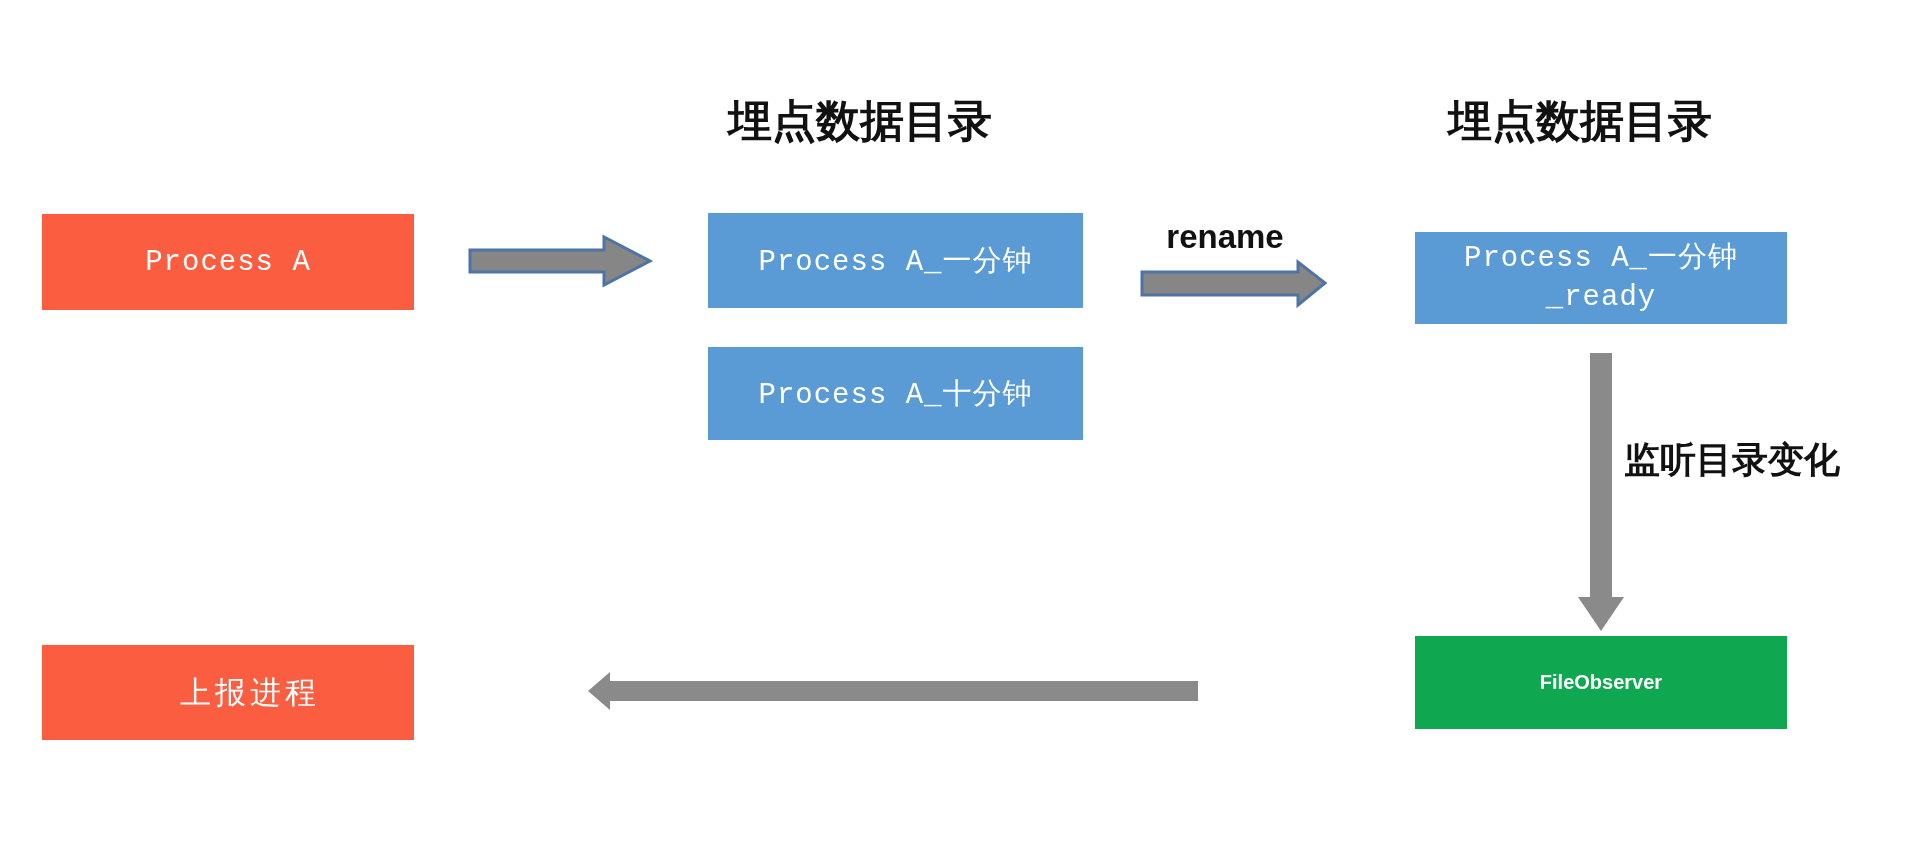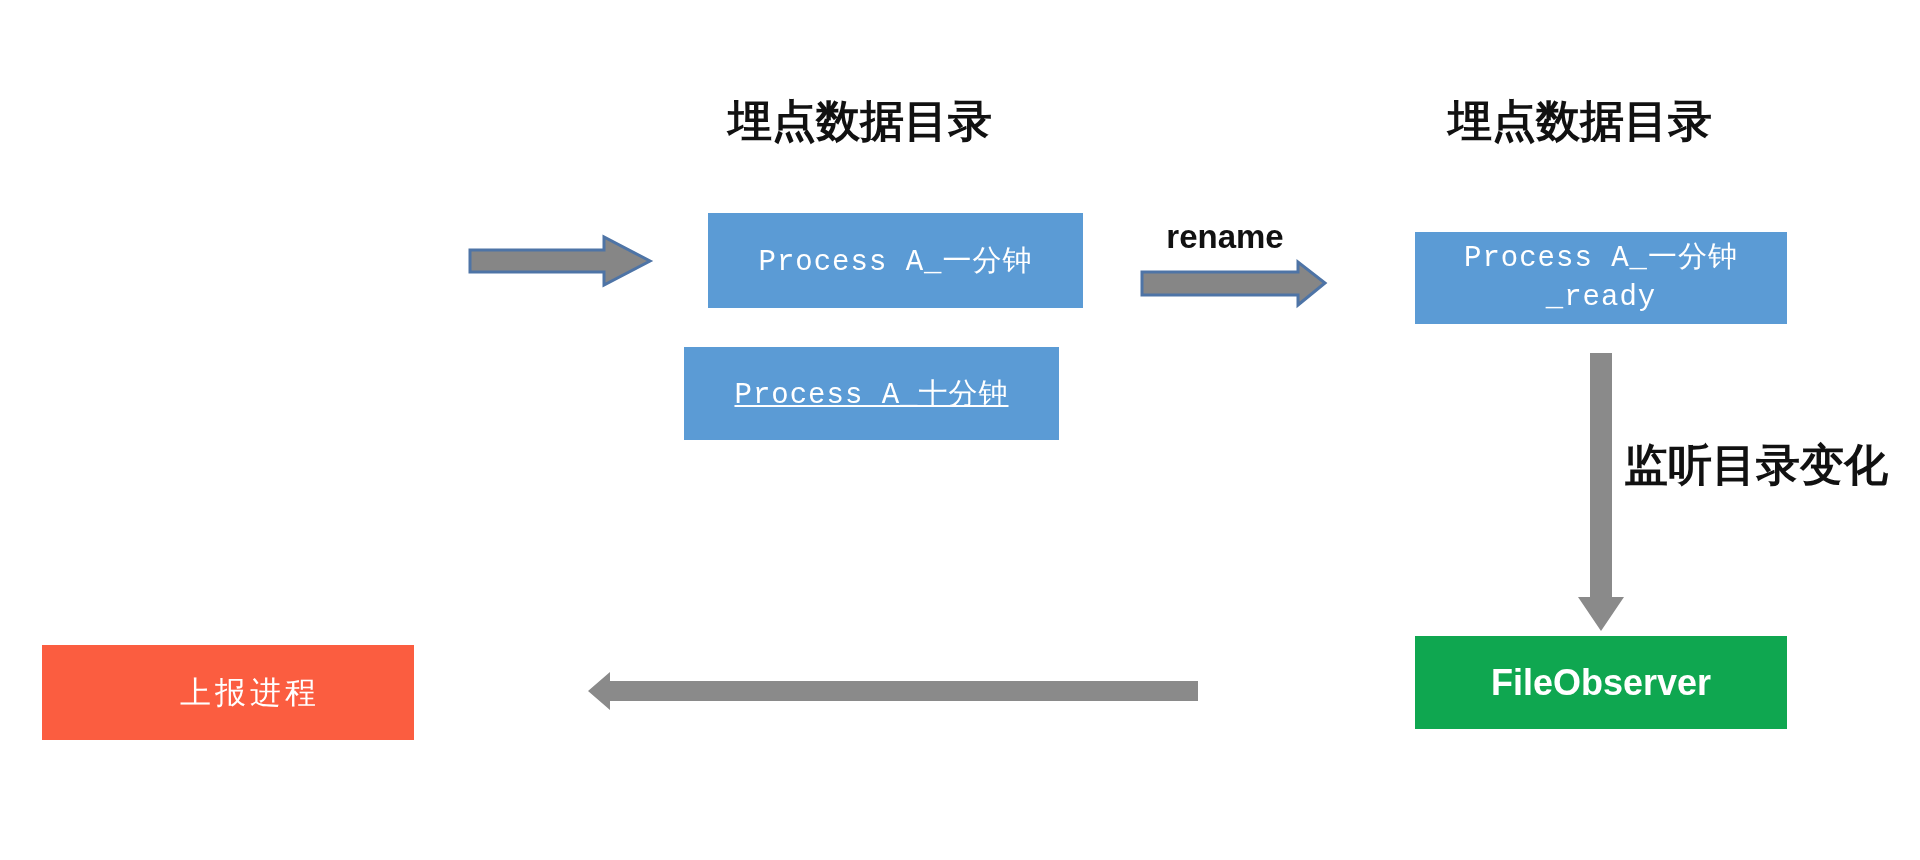--- a/index.html
+++ b/index.html
@@ -39,36 +39,36 @@
     font-size: 29px;
     letter-spacing: 1px;
   }
   .node-cjk {
     font-family: "Liberation Serif", "DejaVu Serif", serif;
     font-size: 31px;
     letter-spacing: 4px;
   }
   .node-bold-sans {
     font-family: "Liberation Sans", "DejaVu Sans", sans-serif;
-    font-size: 36px;
+    font-size: 20px;
     font-weight: 700;
   }
   .two-line { flex-direction: column; line-height: 1.35; }
 
   .arrow-label-sans {
     font-family: "Liberation Sans", "DejaVu Sans", sans-serif;
     font-size: 33px;
     font-weight: 700;
     color: #111111;
     text-align: center;
     white-space: nowrap;
   }
   .arrow-label-cjk {
     font-family: "Liberation Serif", "DejaVu Serif", serif;
-    font-size: 44px;
+    font-size: 36px;
     font-weight: 600;
     color: #111111;
     white-space: nowrap;
   }
 
   svg.arrow-layer {
     position: absolute;
     left: 0; top: 0;
     width: 1920px;
     height: 860px;
@@ -93,24 +93,25 @@
     <polygon points="1590,353 1612,353 1612,597 1624,597 1601,631 1578,597 1590,597" fill="#8A8A8A"></polygon>
 
     <polygon points="1198,681 1198,701 610,701 610,710 588,691 610,672 610,681" fill="#8A8A8A"></polygon>
   </svg>
 
 
   <div class="abs arrow-label-sans" style="left:1120px; top:218px; width:210px;">rename</div>
 
   <div class="abs arrow-label-cjk" style="left:1624px; top:436px;">监听目录变化</div>
 
+  <div class="abs node node-mono" style="left: 42px; top: 214px; width: 372px; height: 96px; background-color: rgb(251, 93, 64);">Process A</div>
 
   <div class="abs node node-mono" style="left: 708px; top: 213px; width: 375px; height: 95px; background-color: rgb(91, 155, 213);">Process A_一分钟</div>
 
-  <div class="abs node node-mono" style="left: 684px; top: 347px; width: 375px; height: 93px; background-color: rgb(91, 155, 213); text-decoration: underline;">Process A_十分钟</div>
+  <div class="abs node node-mono" style="left: 708px; top: 347px; width: 375px; height: 93px; background-color: rgb(91, 155, 213);">Process A_十分钟</div>
 
   <div class="abs node node-mono two-line" style="left: 1415px; top: 232px; width: 372px; height: 92px; background-color: rgb(91, 155, 213);">
     <span>Process A_一分钟</span>
     <span>_ready</span>
   </div>
 
   <div class="abs node node-bold-sans" style="left: 1415px; top: 636px; width: 372px; height: 93px; background-color: rgb(15, 167, 80);">FileObserver</div>
 
   <div class="abs node node-cjk" style="left: 42px; top: 645px; width: 372px; height: 95px; background-color: rgb(251, 93, 64); padding-left: 44px;">上报进程</div>
 

